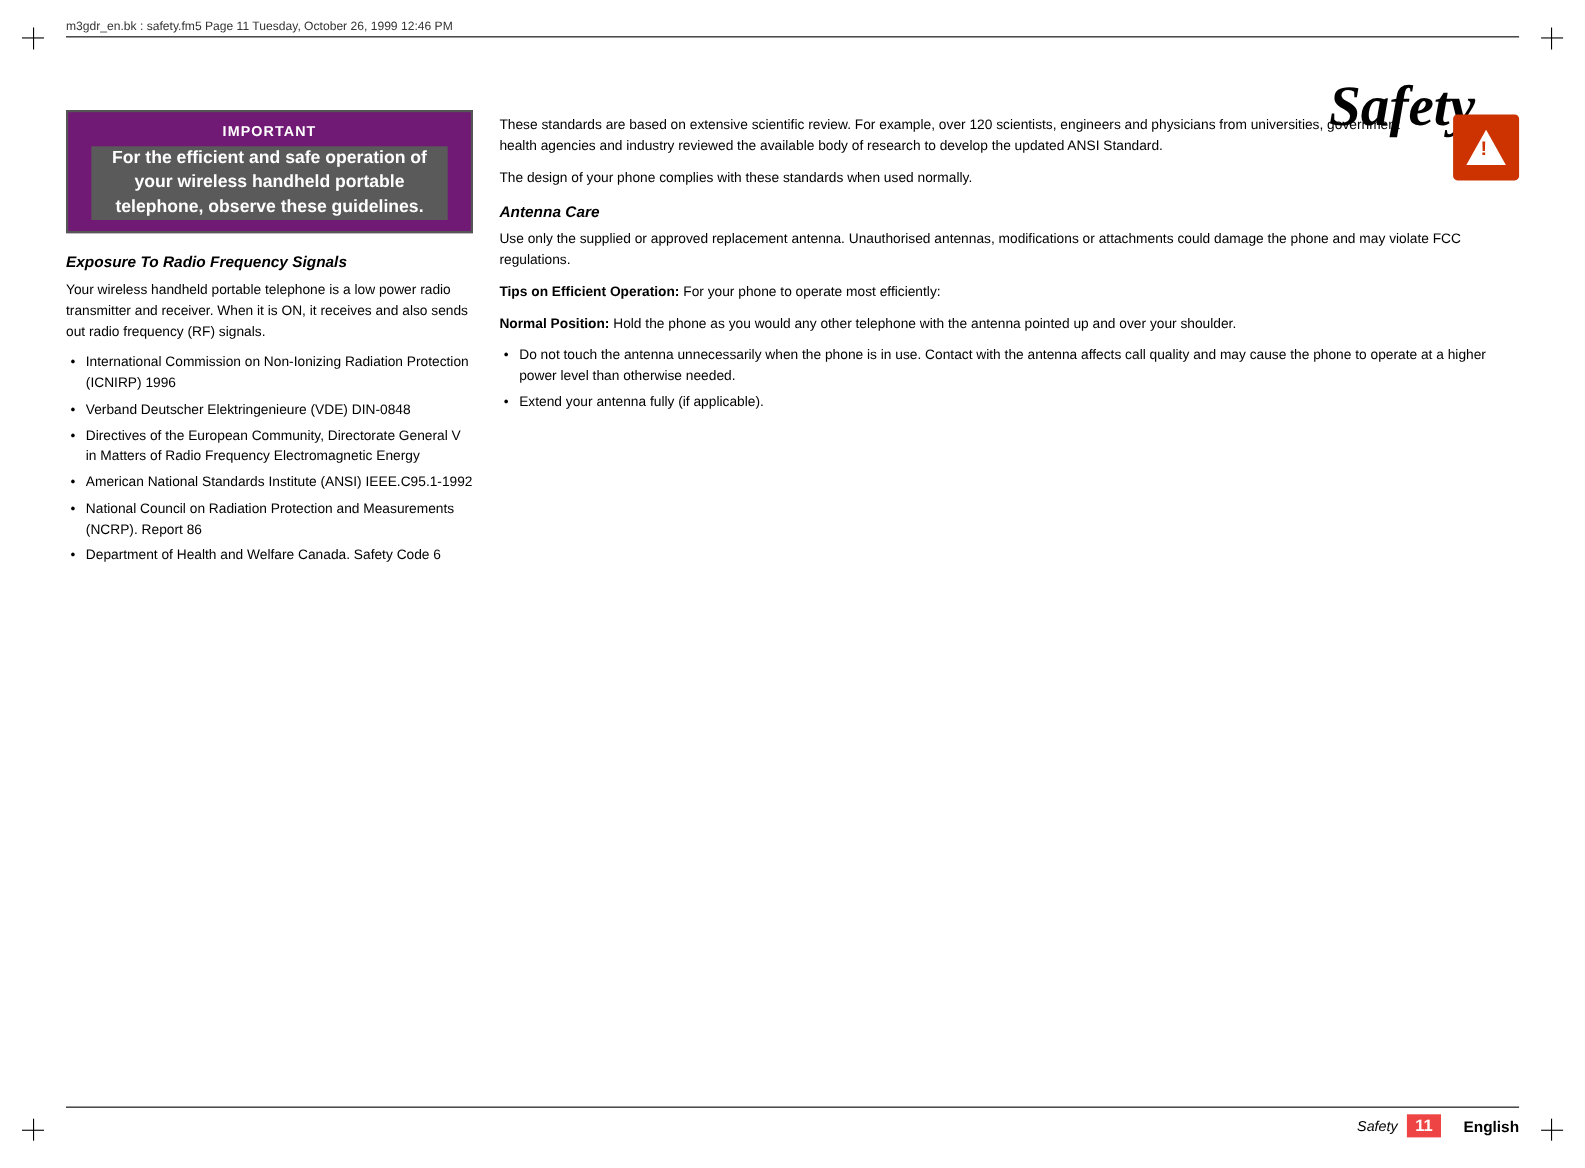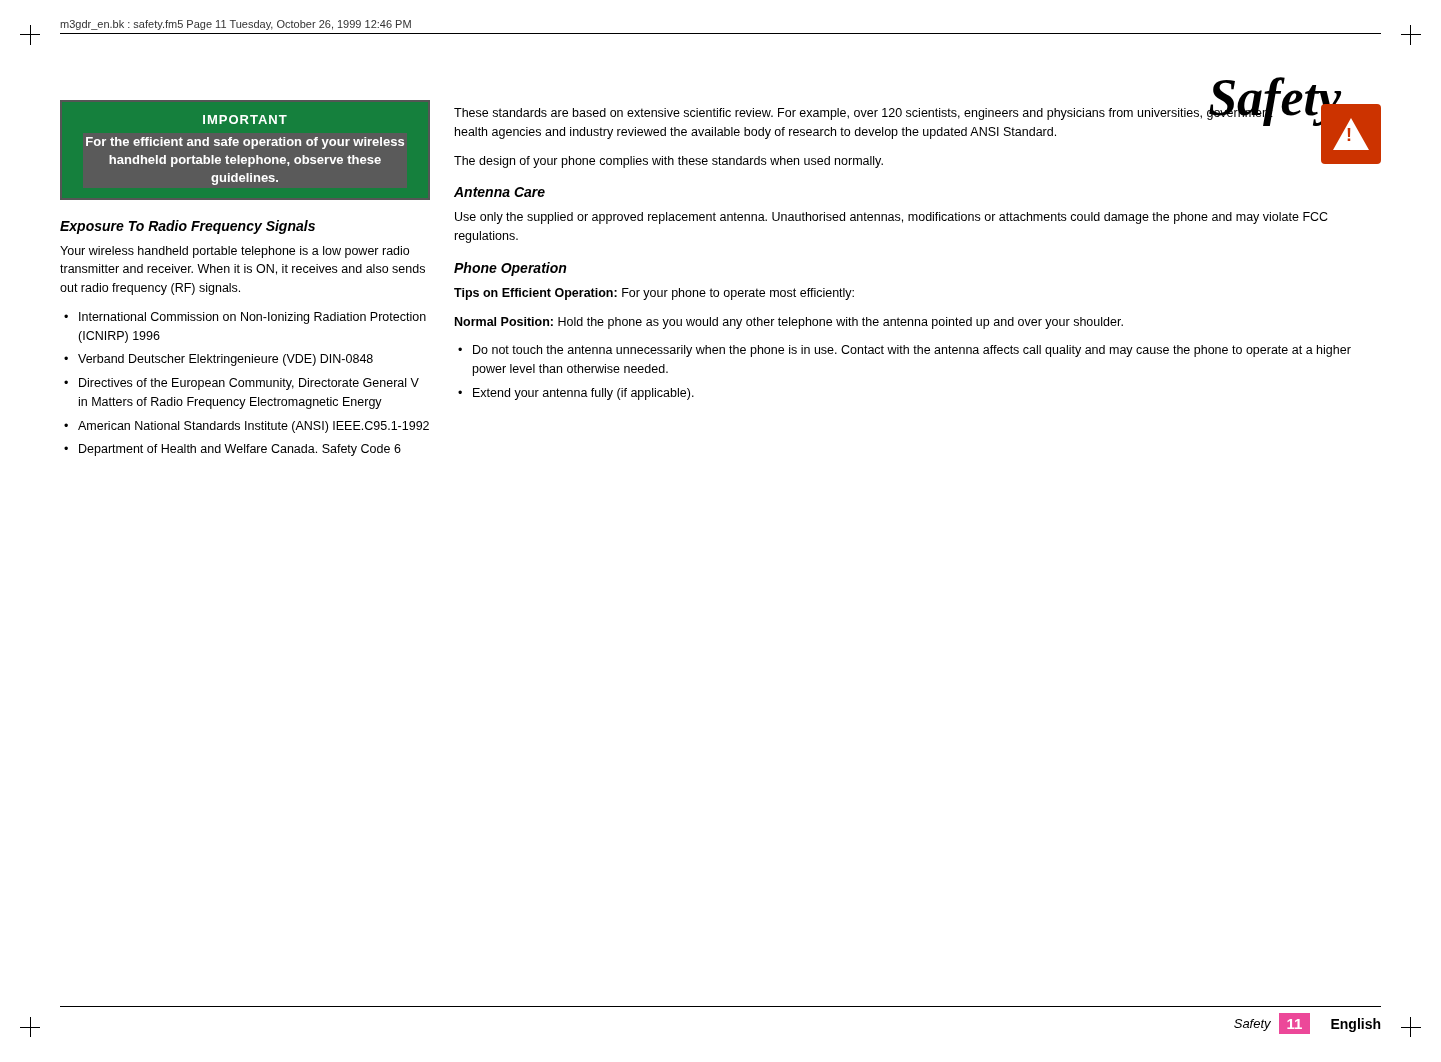--- a/index.html
+++ b/index.html
@@ -95,36 +95,36 @@
 
     
     .left-column {
       width: 370px;
       flex-shrink: 0;
     }
 
     
     .important-box {
       border: 2px solid #555;
-      background: #15803d;
+      background: #701a75;
       padding: 10px 21px;
       margin-bottom: 18px;
     }
     .important-box .important-title {
       text-align: center;
       font-weight: bold;
       font-size: 13px;
       color: #ffffff;
       letter-spacing: 1px;
       margin-bottom: 6px;
     }
     .important-box .important-body {
       background: #5a5a5a;
       color: #ffffff;
-      font-size: 13px;
+      font-size: 16px;
       font-weight: bold;
       text-align: center;
       line-height: 1.4;
     }
 
     
     .section-heading {
       font-size: 14px;
       font-weight: bold;
       font-style: italic;
@@ -210,21 +210,21 @@
     .footer-safety {
       font-style: italic;
       font-size: 13px;
       margin-right: 8px;
     }
 
     .footer-page {
       font-weight: bold;
       font-size: 15px;
       margin-right: 20px;
-      background: #ec4899;
+      background: #ef4444;
       color: #fff;
       padding: 2px 8px;
     }
 
     .footer-lang {
       font-weight: bold;
       font-size: 14px;
     }
 
     .bold-text {
@@ -257,38 +257,38 @@
       </div>
 
       <div class="section-heading">Exposure To Radio Frequency Signals</div>
       <div class="body-text">Your wireless handheld portable telephone is a low power radio transmitter and receiver. When it is ON, it receives and also sends out radio frequency (RF) signals.</div>
 
       <ul class="bullet-list">
         <li>International Commission on Non-Ionizing Radiation Protection (ICNIRP) 1996</li>
         <li>Verband Deutscher Elektringenieure (VDE) DIN-0848</li>
         <li>Directives of the European Community, Directorate General V in Matters of Radio Frequency Electromagnetic Energy</li>
         <li>American National Standards Institute (ANSI) IEEE.C95.1-1992</li>
+        <li>National Council on Radiation Protection and Measurements (NCRP). Report 86</li>
         <li>Department of Health and Welfare Canada. Safety Code 6</li>
       </ul>
 
     </div>
 
     <div class="right-column">
 
       <div class="warning-icon">
         <div class="triangle"></div>
       </div>
 
       <div class="body-text">These standards are based on extensive scientific review. For example, over 120 scientists, engineers and physicians from universities, government health agencies and industry reviewed the available body of research to develop the updated ANSI Standard.</div>
       <div class="body-text">The design of your phone complies with these standards when used normally.</div>
 
       <div class="section-heading">Antenna Care</div>
       <div class="body-text">Use only the supplied or approved replacement antenna. Unauthorised antennas, modifications or attachments could damage the phone and may violate FCC regulations.</div>
 
-      <div class="section-heading">Phone Operation</div>
 
       <div class="body-text">
         <span class="bold-text">Tips on Efficient Operation:</span><span> For your phone to operate most efficiently:</span>
       </div>
 
       <div class="body-text">
         <span class="bold-text">Normal Position:</span><span> Hold the phone as you would any other telephone with the antenna pointed up and over your shoulder.</span>
       </div>
 
       <ul class="bullet-list">

